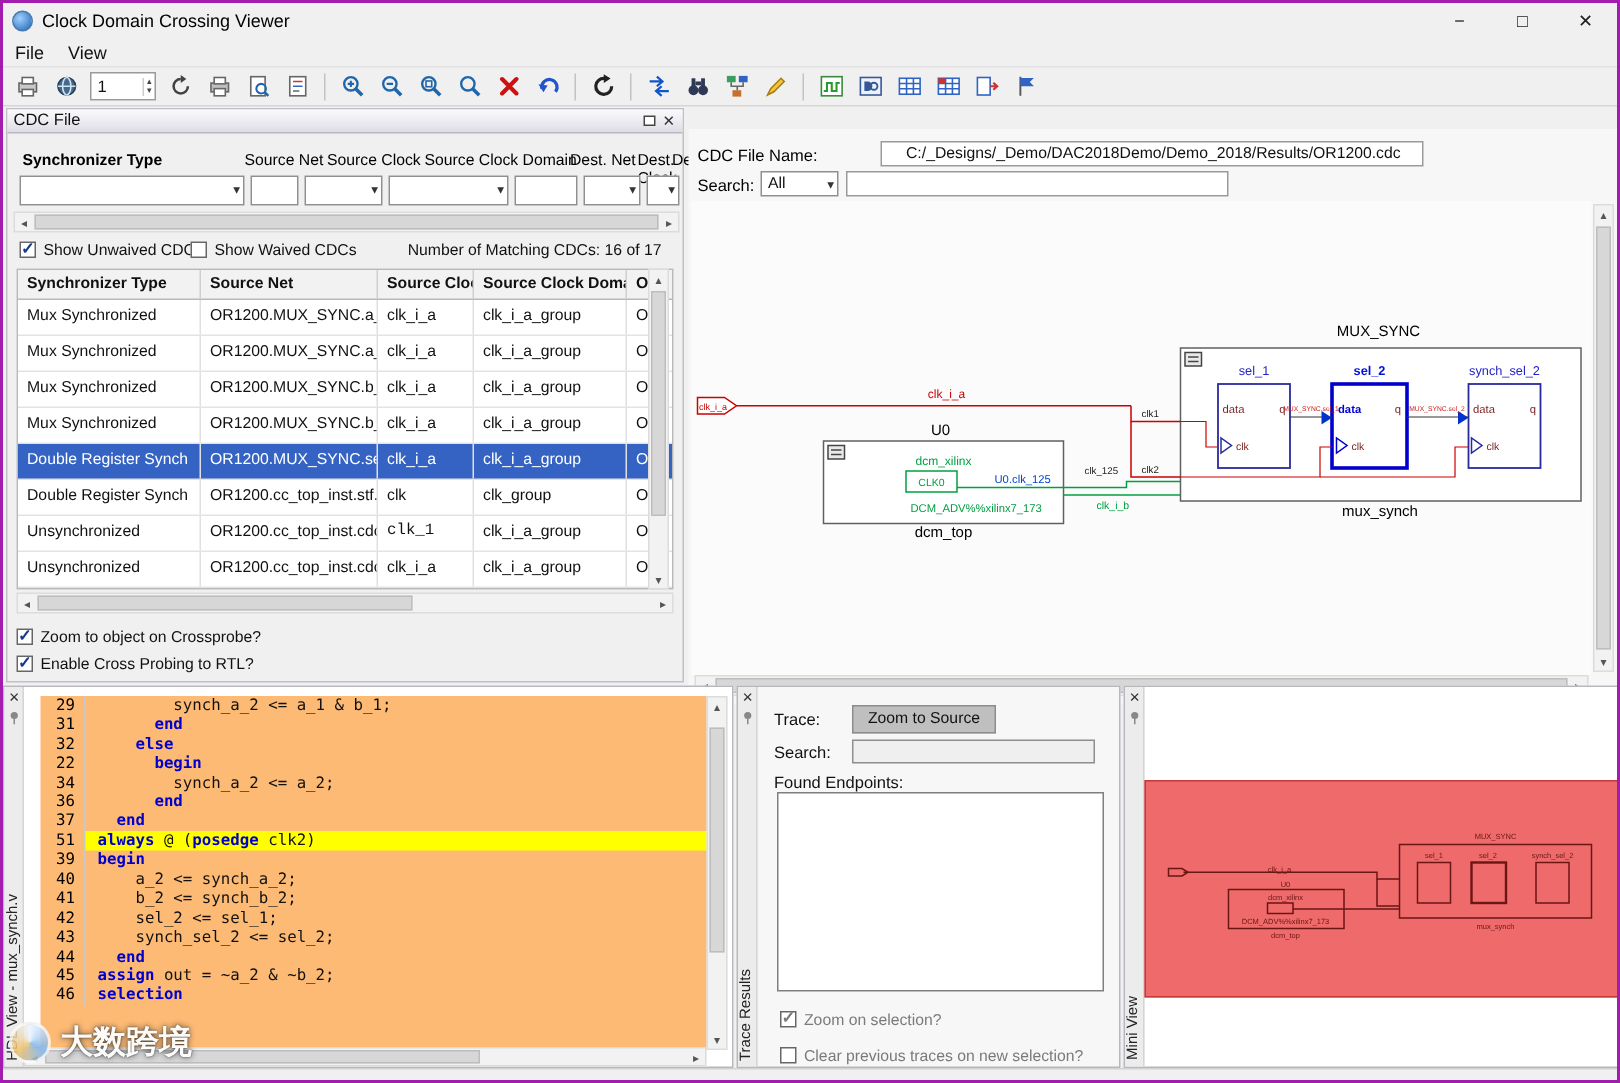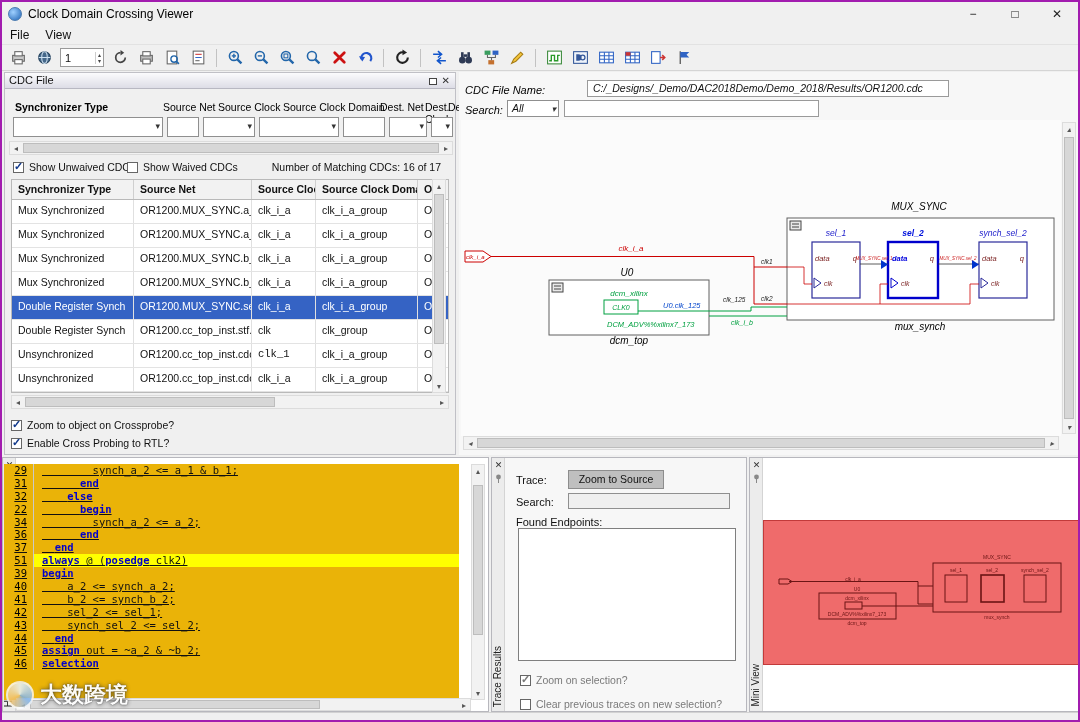--- a/index.html
+++ b/index.html
@@ -38,32 +38,32 @@
   .flabel.b{font-weight:bold;}
   .cdcck{position:absolute;font-size:10.5px;}
   .match{position:absolute;right:14px;top:88px;font-size:10.5px;}
   .tablewrap{position:absolute;left:6px;top:106px;width:438px;height:214px;background:#fff;border:1px solid #b9b9b9;overflow:hidden;}
   .trow{display:flex;height:24px;border-bottom:1px solid #e3e3e3;background:#fff;}
   .trow.hd{height:20px;background:#f2f2f2;border-bottom:1px solid #b9b9b9;font-weight:bold;}
   .trow.sel{background:#3563c4;color:#fff;}
   .tcell{padding:4px 4px 0 6px;font-size:10.5px;border-right:1px solid #e0e0e0;overflow:hidden;white-space:nowrap;flex:none;}
   .trow.hd .tcell{padding-top:3px;border-right:1px solid #cfcfcf;}
   
-  .schem-panel{position:absolute;left:457px;top:70px;width:621px;height:383px;background:#f7f7f7;font-style:italic;}
+  .schem-panel{position:absolute;left:457px;top:84px;width:621px;height:383px;background:#f7f7f7;}
   .schemlabel{position:absolute;font-size:11px;color:#000;}
-  .schemfield{position:absolute;height:17px;background:#fff;border:1px solid #9a9a9a;font-size:10.5px;padding:1px 5px;white-space:nowrap;overflow:hidden;}
+  .schemfield{position:absolute;height:17px;background:#fff;border:1px solid #9a9a9a;font-size:10.5px;padding:1px 16px;white-space:nowrap;overflow:hidden;}
   .canvas{position:absolute;left:2px;top:48px;width:600px;height:316px;background:#fbfbfb;}
   
   .bpanel{position:absolute;top:455px;background:#f7f7f7;border:1px solid #b7b7bd;}
   .strip{position:absolute;left:0;top:0;width:13px;height:100%;background:#ececec;border-right:1px solid #d4d4d4;}
   .strip .sic{position:absolute;left:1px;font-size:9px;color:#333;width:11px;text-align:center;}
   .vlabel{position:absolute;left:0px;bottom:4px;writing-mode:vertical-rl;transform:rotate(180deg);font-size:10px;color:#222;white-space:nowrap;}
   
   .hdl{left:0;width:487px;height:255px;background:#fff;}
-  .codearea{position:absolute;left:1px;top:6px;width:455px;height:236px;overflow:hidden;background:#eab308;text-decoration:underline;}
+  .codearea{position:absolute;left:24px;top:6px;width:455px;height:236px;overflow:hidden;background:#fdba74;}
   .code-line{display:flex;height:12.9px;font-family:"DejaVu Sans Mono",monospace;font-size:10.5px;line-height:12.9px;}
   .gut{width:30px;text-align:right;padding-right:6px;color:#000;flex:none;border-right:1px solid #c9c9c9;}
   .ctext{flex:1;padding-left:8px;white-space:pre;}
   .code-line.hl .ctext{background:#ffff00;}
   .kw{color:#0000cc;font-weight:bold;}
   
   .trace{left:489px;width:256px;height:255px;}
   .tr-label{position:absolute;font-size:11px;}
   .btn{position:absolute;background:#bfbfbf;border:1px solid #8d8d8d;font-size:10.5px;text-align:center;padding-top:2px;}
   .listbox{position:absolute;background:#fff;border:1px solid #7f7f7f;}

